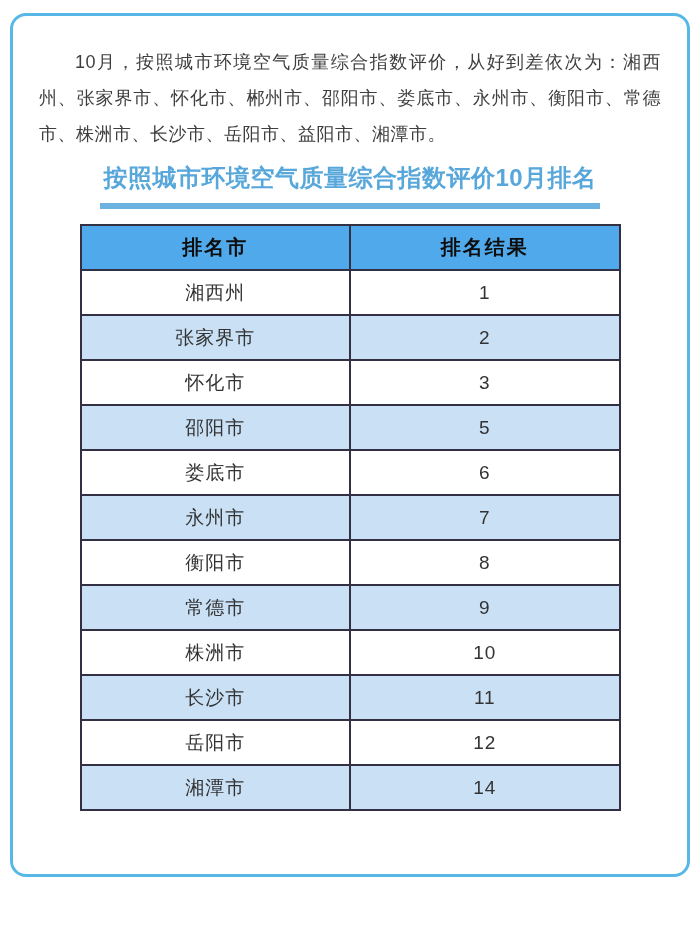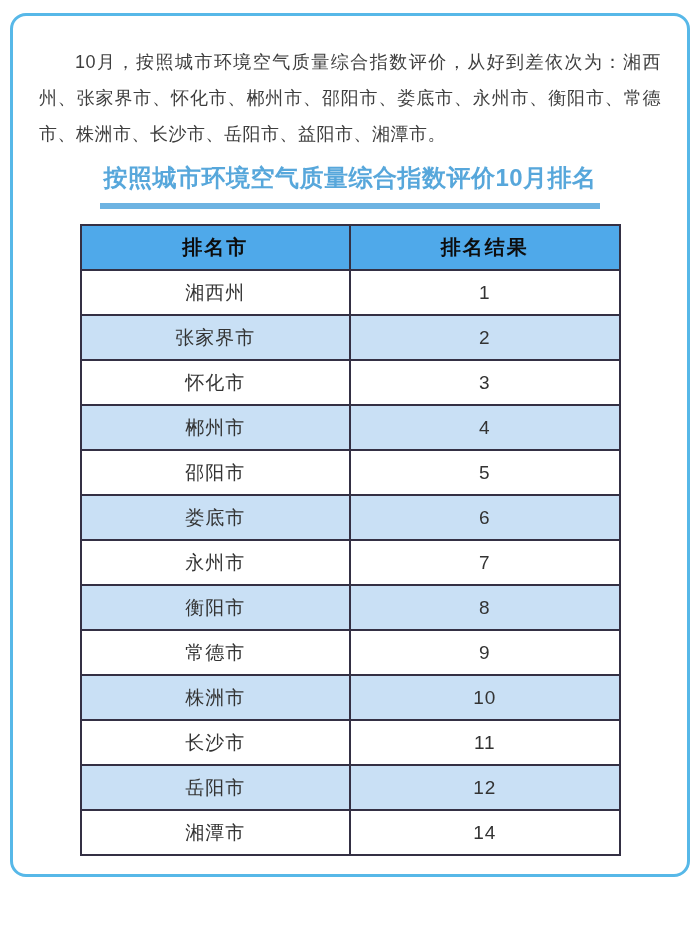--- a/index.html
+++ b/index.html
@@ -122,24 +122,20 @@
           </tr>
           <tr>
             <td>张家界市</td>
             <td>2</td>
           </tr>
           <tr>
             <td>怀化市</td>
             <td>3</td>
           </tr>
           <tr>
-            <td>郴州市</td>
-            <td>4</td>
-          </tr>
-          <tr>
             <td>邵阳市</td>
             <td>5</td>
           </tr>
           <tr>
             <td>娄底市</td>
             <td>6</td>
           </tr>
           <tr>
             <td>永州市</td>
             <td>7</td>

